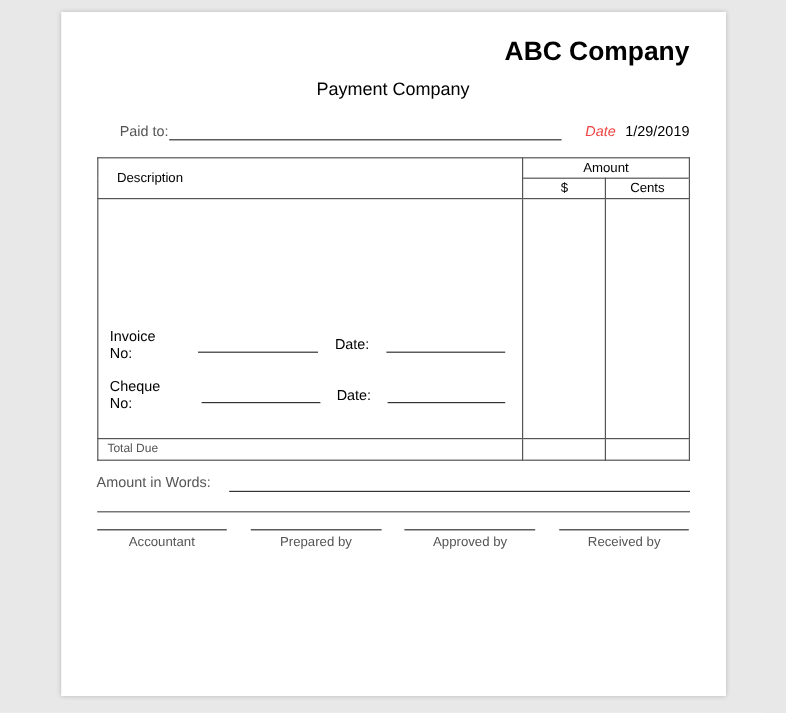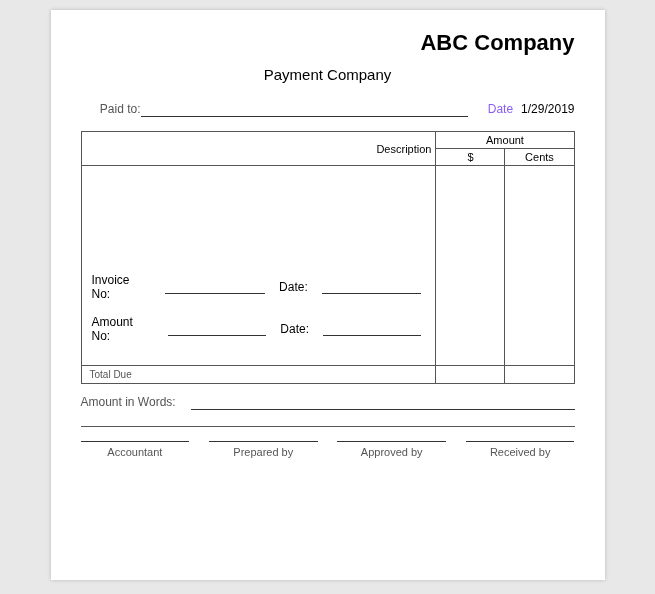--- a/index.html
+++ b/index.html
@@ -47,22 +47,23 @@
       text-align: right;
     }
     .paid-to-line {
       border-bottom: 1px solid #333;
       flex: 1;
       height: 16px;
       margin-right: 20px;
     }
     .date-label {
       font-size: 12px;
-      color: #8b5cf6;
+      color: #ef4444;
       margin-right: 8px;
+      font-style: italic;
     }
     .date-value {
       font-size: 12px;
       color: #000;
     }
     .main-table {
       width: 100%;
       border-collapse: collapse;
       border: 1px solid #555;
       margin-bottom: 10px;
@@ -71,23 +72,23 @@
       border: 1px solid #555;
       font-size: 11px;
       color: #000;
     }
     .header-amount {
       text-align: center;
       font-weight: normal;
       padding: 2px 4px;
     }
     .header-description {
-      text-align: right;
-      font-weight: normal;
-      padding: 4px 4px;
+      text-align: left;
+      font-weight: normal;
+      padding: 4px 16px;
       border-right: 1px solid #555;
     }
     .col-desc {
       width: 72%;
     }
     .col-dollar {
       width: 14%;
       text-align: center;
     }
     .col-cents {
@@ -200,21 +201,21 @@
     <tbody>
       <tr>
         <td class="desc-cell col-desc">
           <div class="invoice-line">
             <span>Invoice No:</span>
             <span class="field-line"></span>
             <span>Date:</span>
             <span class="field-line"></span>
           </div>
           <div class="invoice-line">
-            <span>Amount No:</span>
+            <span>Cheque No:</span>
             <span class="field-line"></span>
             <span>Date:</span>
             <span class="field-line"></span>
           </div>
         </td>
         <td class="col-dollar"></td>
         <td class="col-cents"></td>
       </tr>
       <tr class="total-row">
         <td class="col-desc">Total Due</td>

